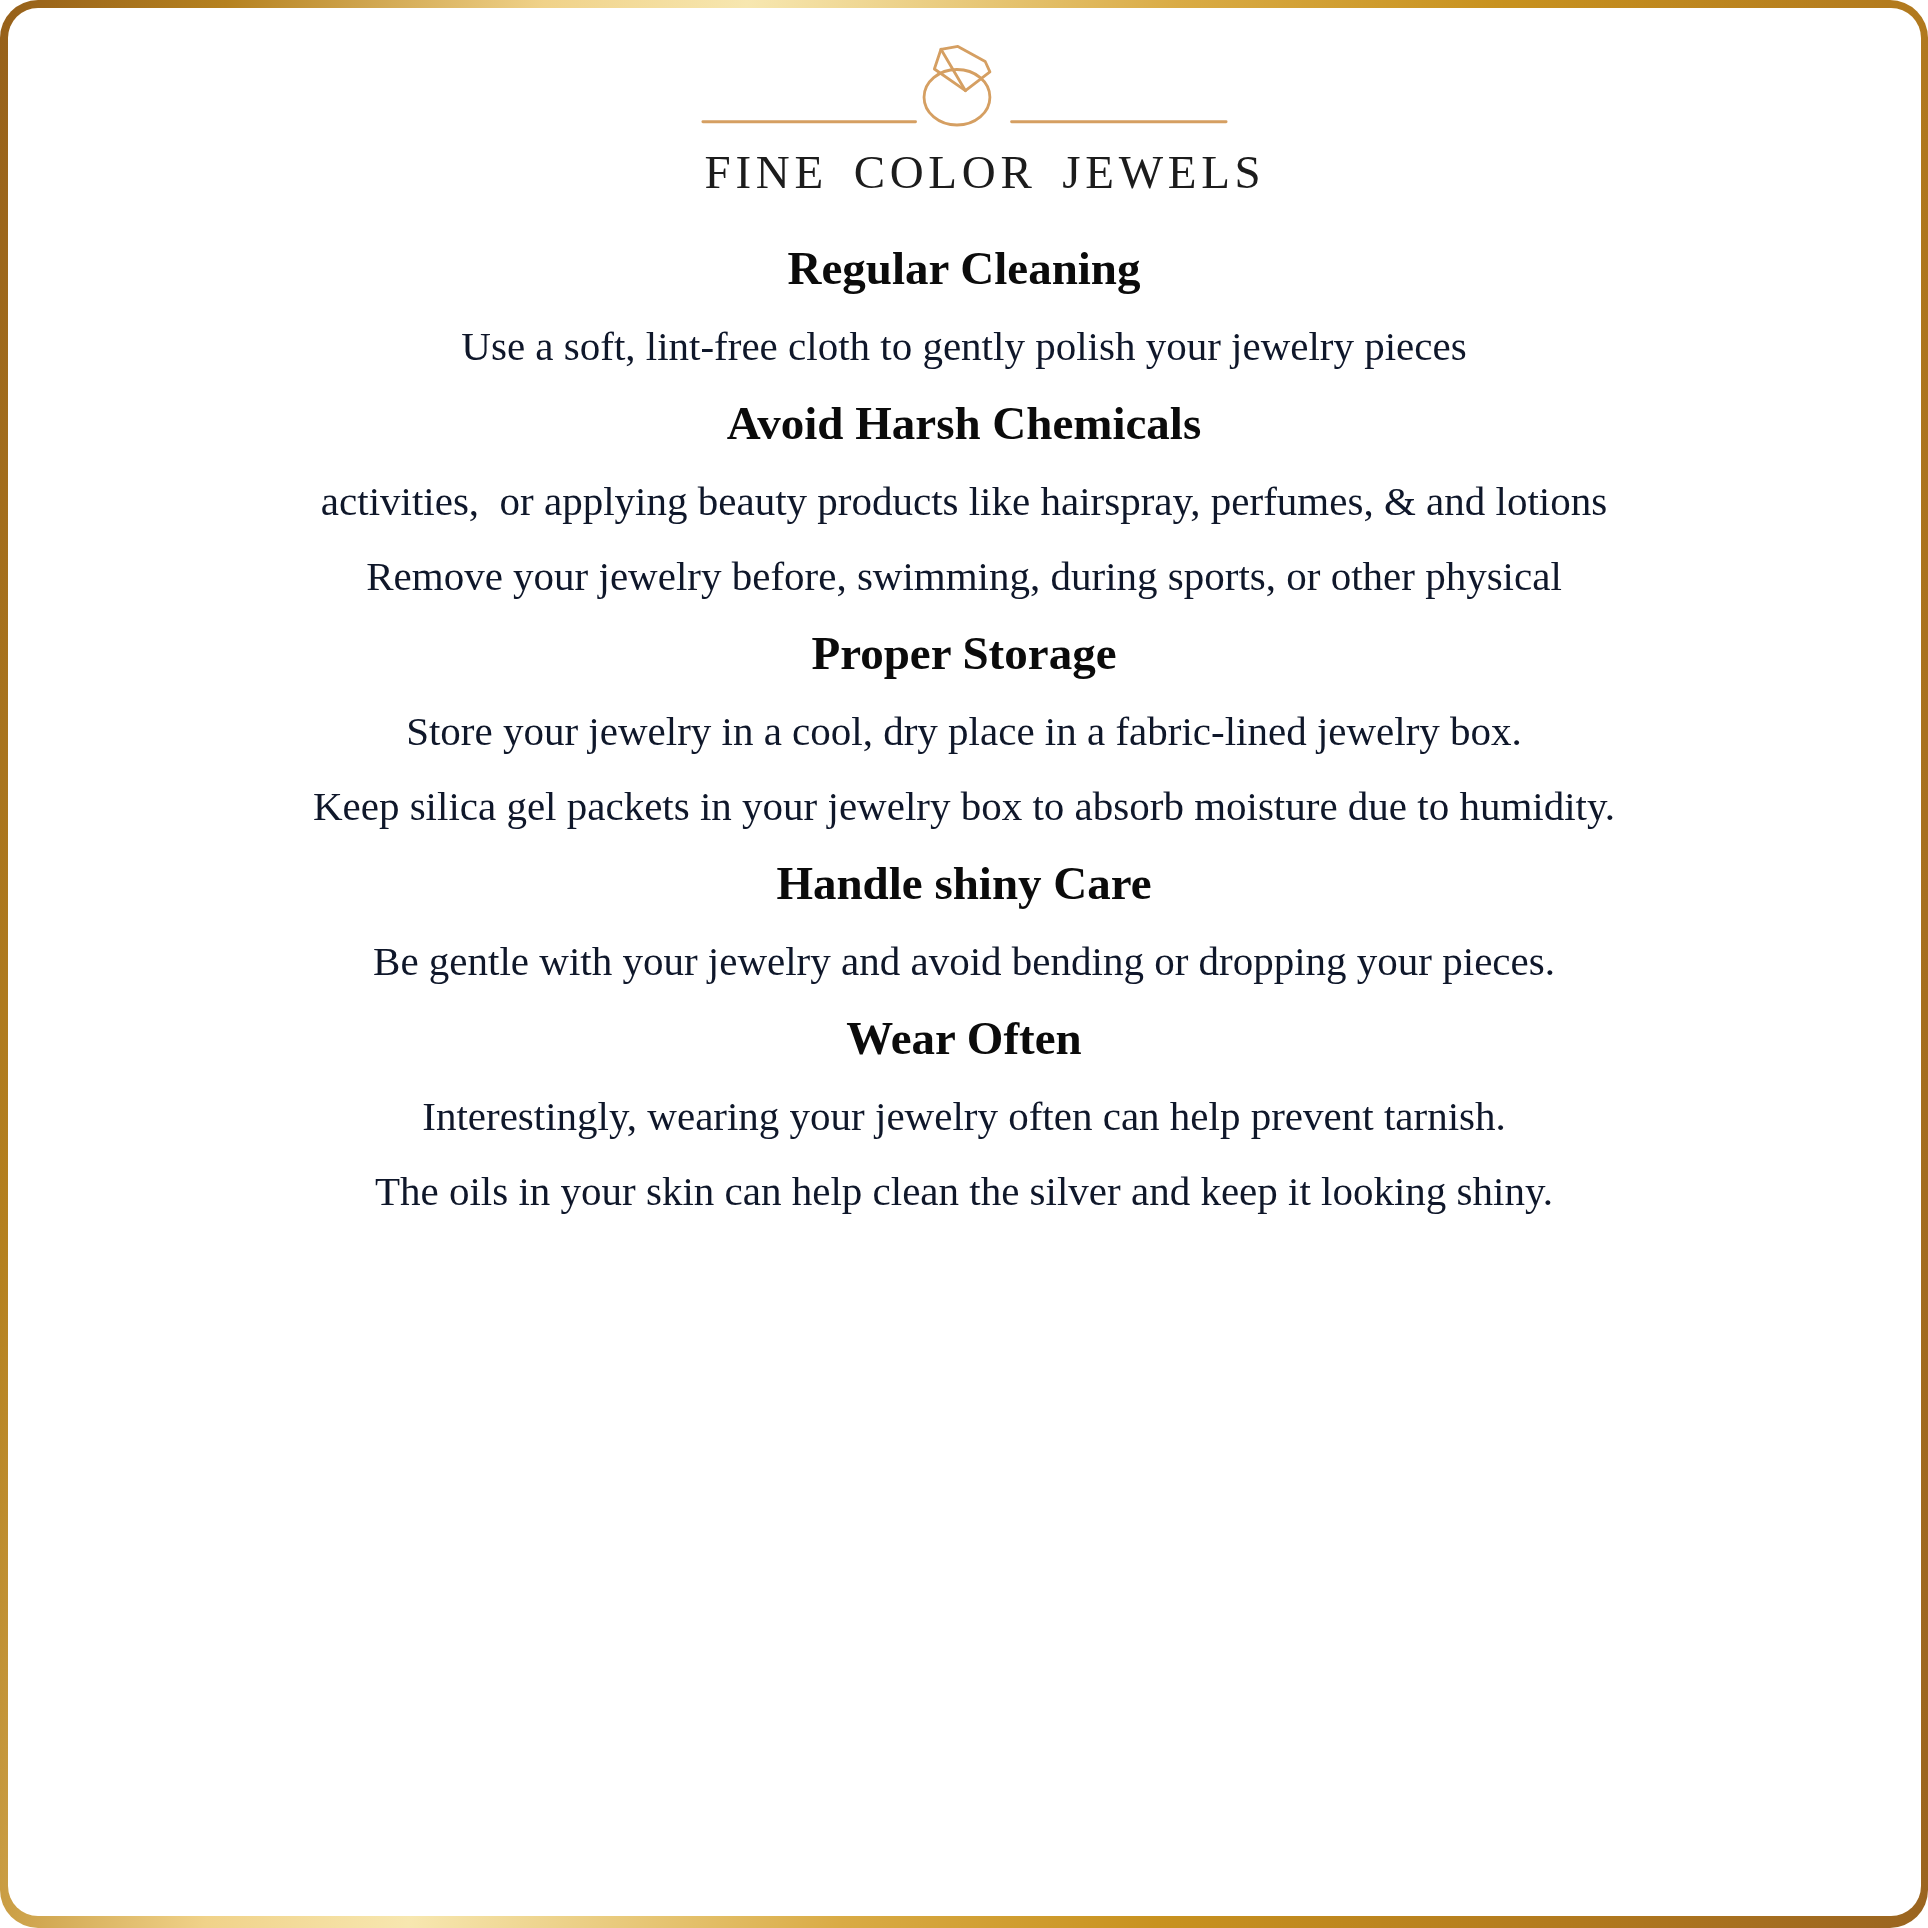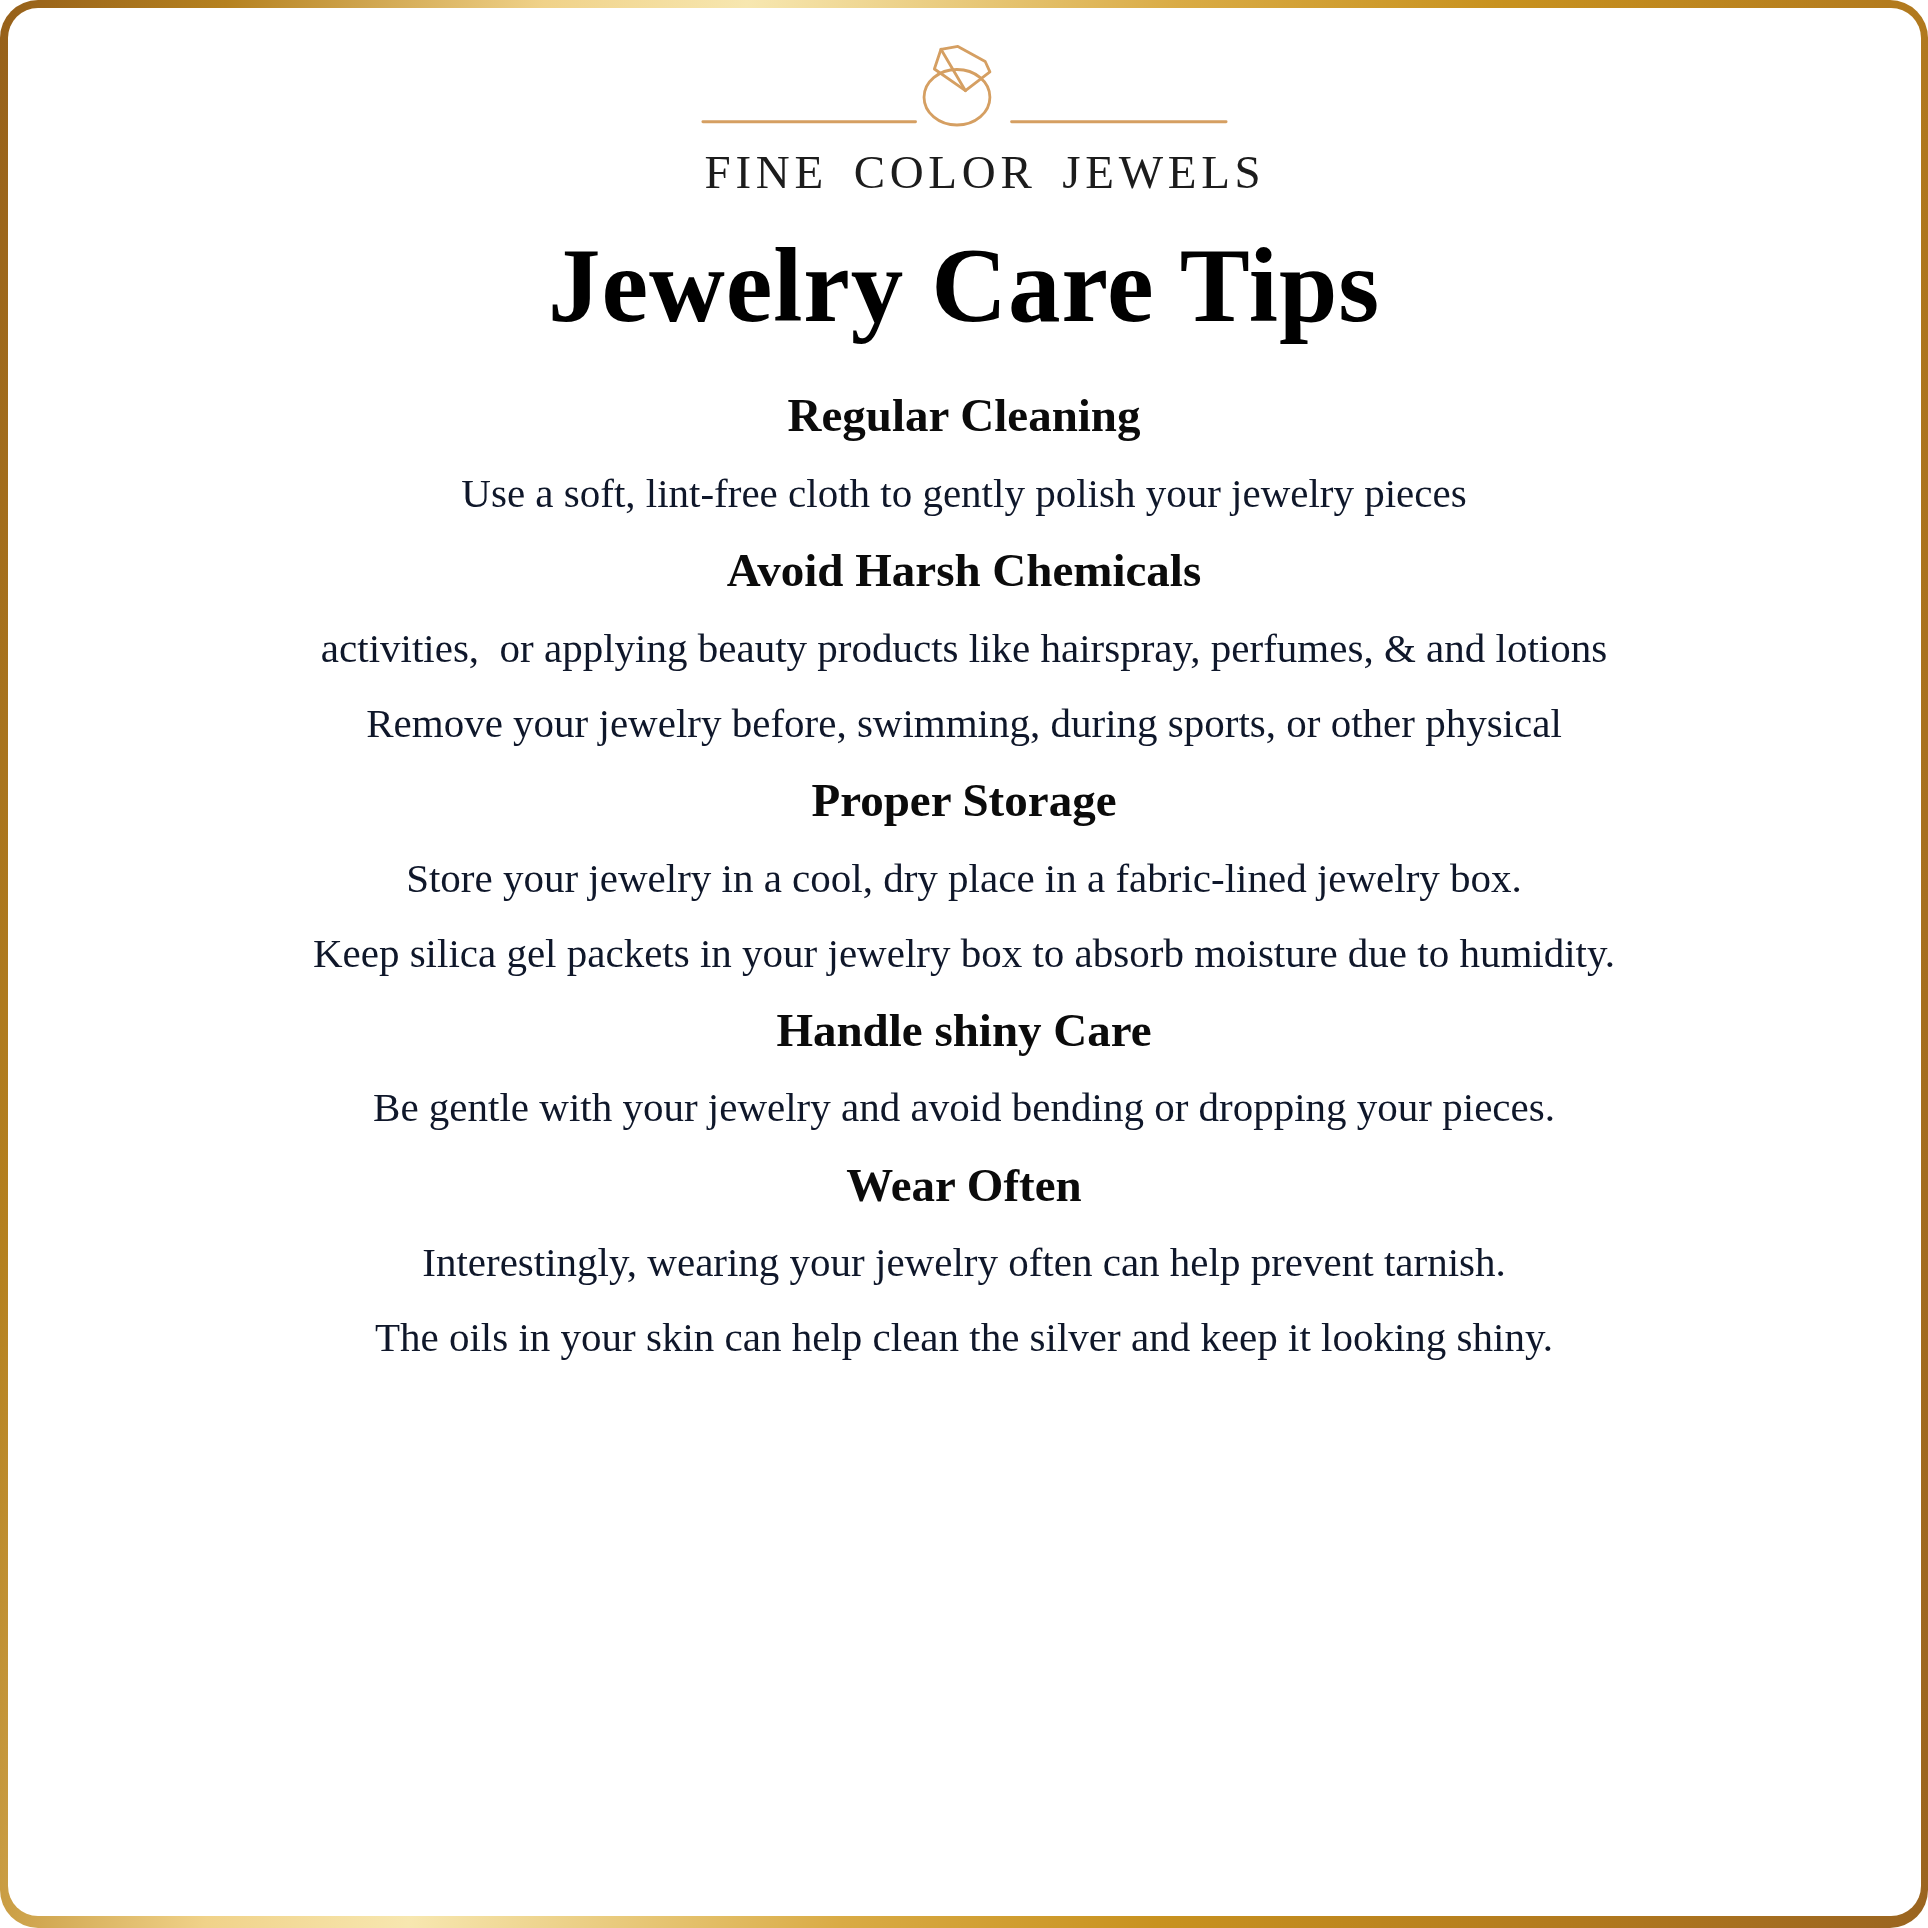--- a/index.html
+++ b/index.html
@@ -98,21 +98,20 @@
 
         <ellipse cx="272" cy="65" rx="35" ry="29.5"></ellipse>
 
         <path d="M 248,35 L 255,14 L 273,11 L 302,27 L 307,38 L 281,58 Z"></path>
 
         <path d="M 255,14 L 281,58"></path>
       </svg>
       <div class="brand-name">FINE COLOR JEWELS</div>
     </header>
 
-    <h1 class="page-title">Jewelry Care Tips</h1>
 
     <main class="content">
 
     <h2 class="sec-heading">Regular Cleaning</h2>
         <p class="sec-line">Use a soft, lint-free cloth to gently polish your jewelry pieces</p>
         <h2 class="sec-heading">Avoid Harsh Chemicals</h2>
         <p class="sec-line">activities,&nbsp; or applying beauty products like hairspray, perfumes, &amp; and lotions</p>
         <p class="sec-line">Remove your jewelry before, swimming, during sports, or other physical</p>
         <h2 class="sec-heading">Proper Storage</h2>
         <p class="sec-line">Store your jewelry in a cool, dry place in a fabric-lined jewelry box.</p>

